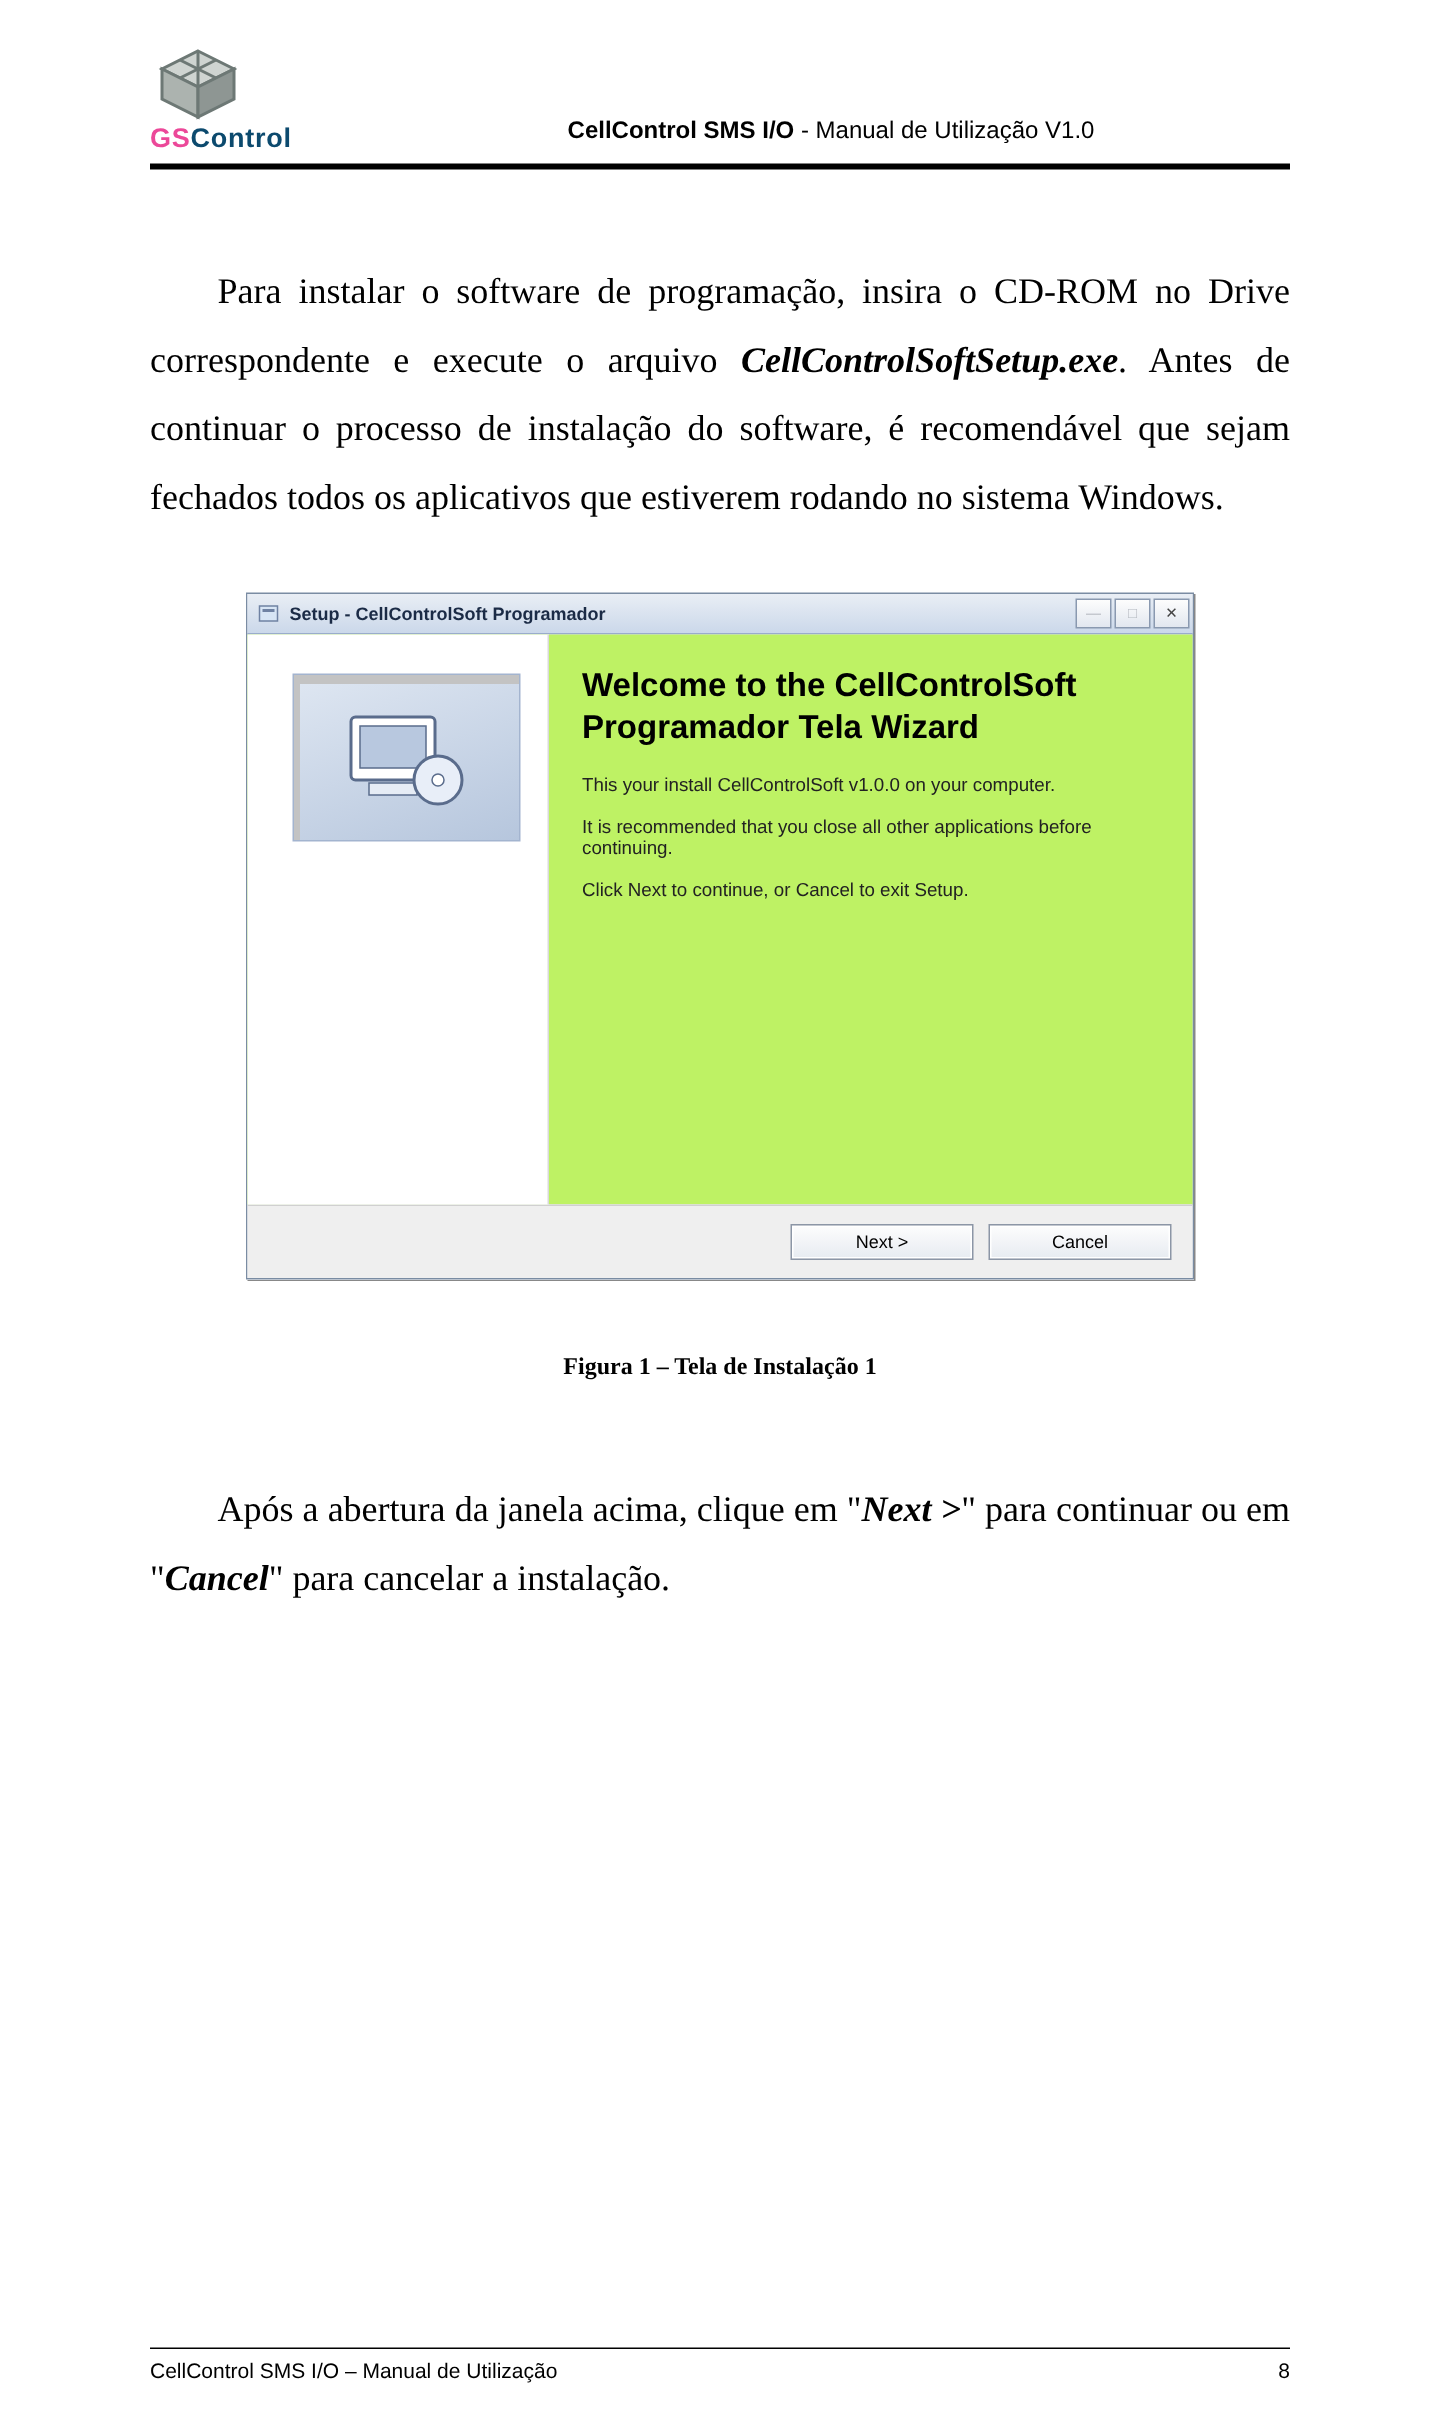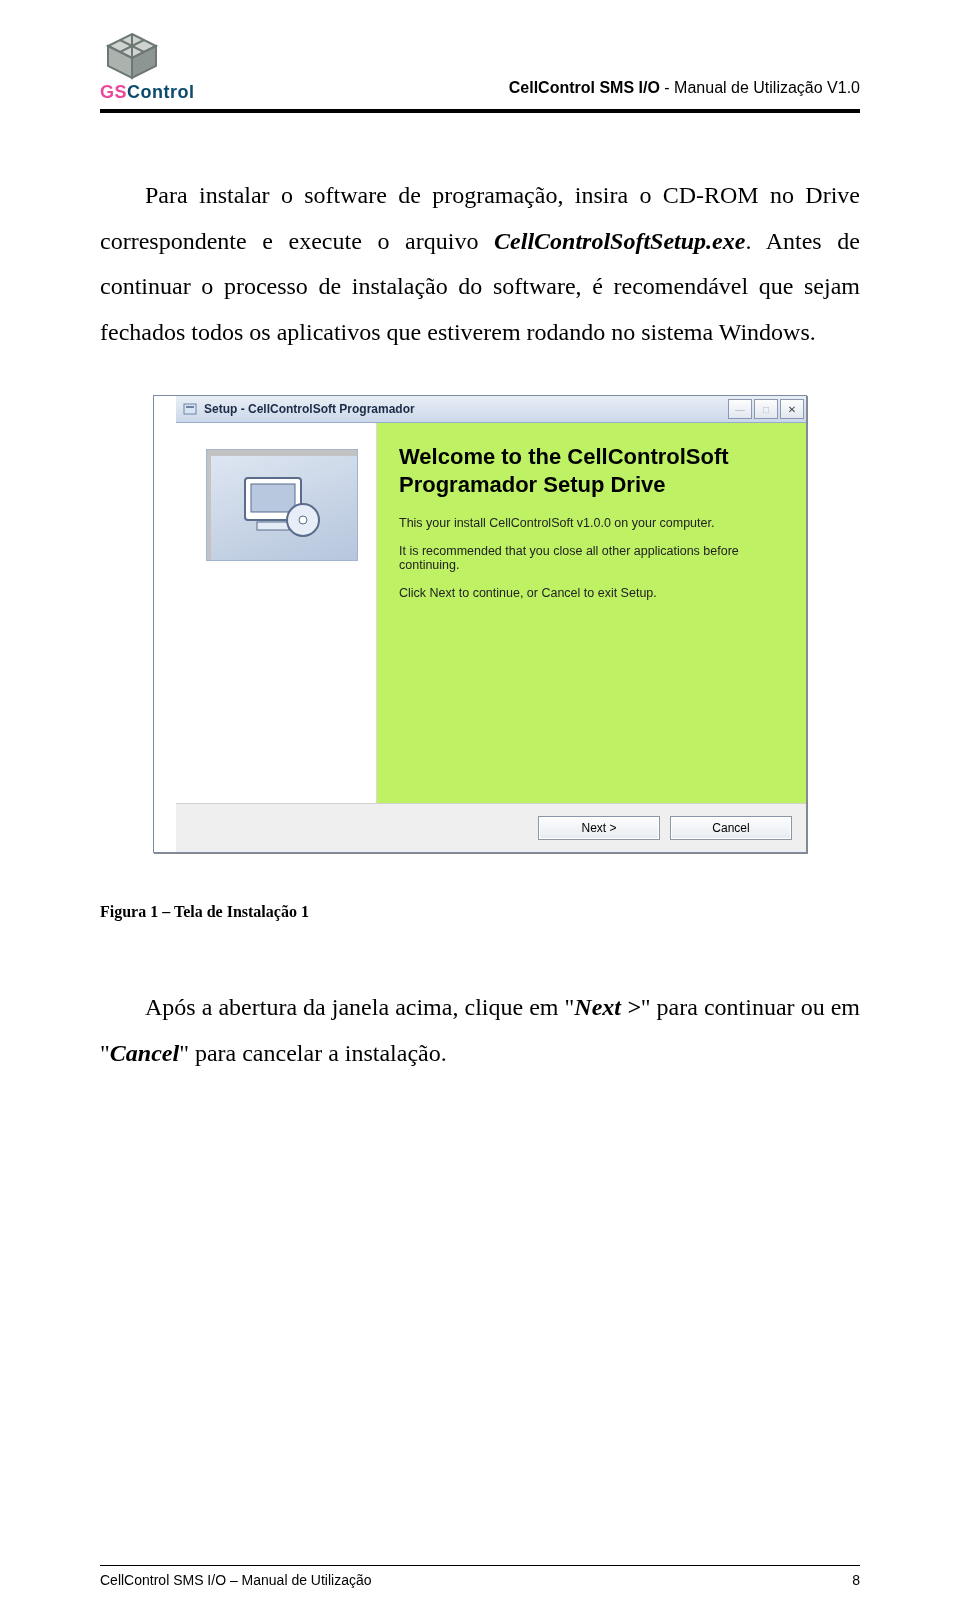--- a/index.html
+++ b/index.html
@@ -29,21 +29,21 @@
   .logo svg { display: block; }
   .logo-text {
     font-family: Arial, sans-serif;
     font-size: 18px;
     letter-spacing: 0.5px;
   }
   .logo-text .g { color: #ec4899; font-weight: 700; }
   .logo-text .c { color: #0c4a6e; font-weight: 700; }
   .header-title {
     flex: 1;
-    text-align: right;
+    text-align: center;
     font-family: Arial, sans-serif;
     font-size: 16px;
     padding-bottom: 6px;
   }
   .header-title .bold { font-weight: 700; }
   .rule-thick {
     margin-top: 6px;
     height: 4px;
     background: #000;
   }
@@ -59,21 +59,20 @@
 
   
   .installer {
     width: 630px;
     margin: 40px auto 16px auto;
     font-family: Tahoma, Arial, sans-serif;
     font-size: 12px;
     color: #000;
     box-shadow: 1px 1px 0 #888;
     border: 1px solid #7a8ca3;
-    padding-left: 22px;
   }
   .titlebar {
     height: 26px;
     display: flex;
     align-items: center;
     background: linear-gradient(#e9eef5, #cbd8ea);
     border-bottom: 1px solid #9aaccb;
     padding: 0 2px 0 6px;
   }
   .titlebar .ticon {
@@ -144,20 +143,21 @@
     padding: 4px 14px;
     text-align: center;
     border: 1px solid #8c96a6;
     background: linear-gradient(#fdfdfd,#e7ebf1);
     font-family: Tahoma, Arial, sans-serif;
     font-size: 12px;
     box-shadow: 0 0 0 1px #fff inset;
   }
 
   .figure-caption {
+    text-align: center;
     font-weight: 700;
     font-size: 16px;
     margin-top: 50px;
     font-family: "Times New Roman", Times, serif;
   }
 
   .footer {
     position: absolute;
     left: 100px; right: 100px;
     bottom: 36px;
@@ -232,21 +232,21 @@
               <rect x="20" y="52" width="32" height="8" fill="#e6ecf5" stroke="#5a6c8c"></rect>
               <circle cx="66" cy="50" r="16" fill="#e8eef8" stroke="#5a6c8c" stroke-width="2"></circle>
               <circle cx="66" cy="50" r="4" fill="#fff" stroke="#5a6c8c"></circle>
             </svg>
           </span>
         </div>
       </div>
       <div class="maincol">
         <div class="welcome">
           <div>Welcome to the CellControlSoft</div>
-          <div>Programador Setup Drive</div>
+          <div>Programador Tela Wizard</div>
         </div>
         <div class="wiz-text">This your install CellControlSoft v1.0.0 on your computer.</div>
         <div class="wiz-text">It is recommended that you close all other applications before continuing.</div>
         <div class="wiz-text">Click Next to continue, or Cancel to exit Setup.</div>
       </div>
     </div>
     <div class="button-row">
       <div class="btn">Next &gt;</div>
       <div class="btn">Cancel</div>
     </div>

